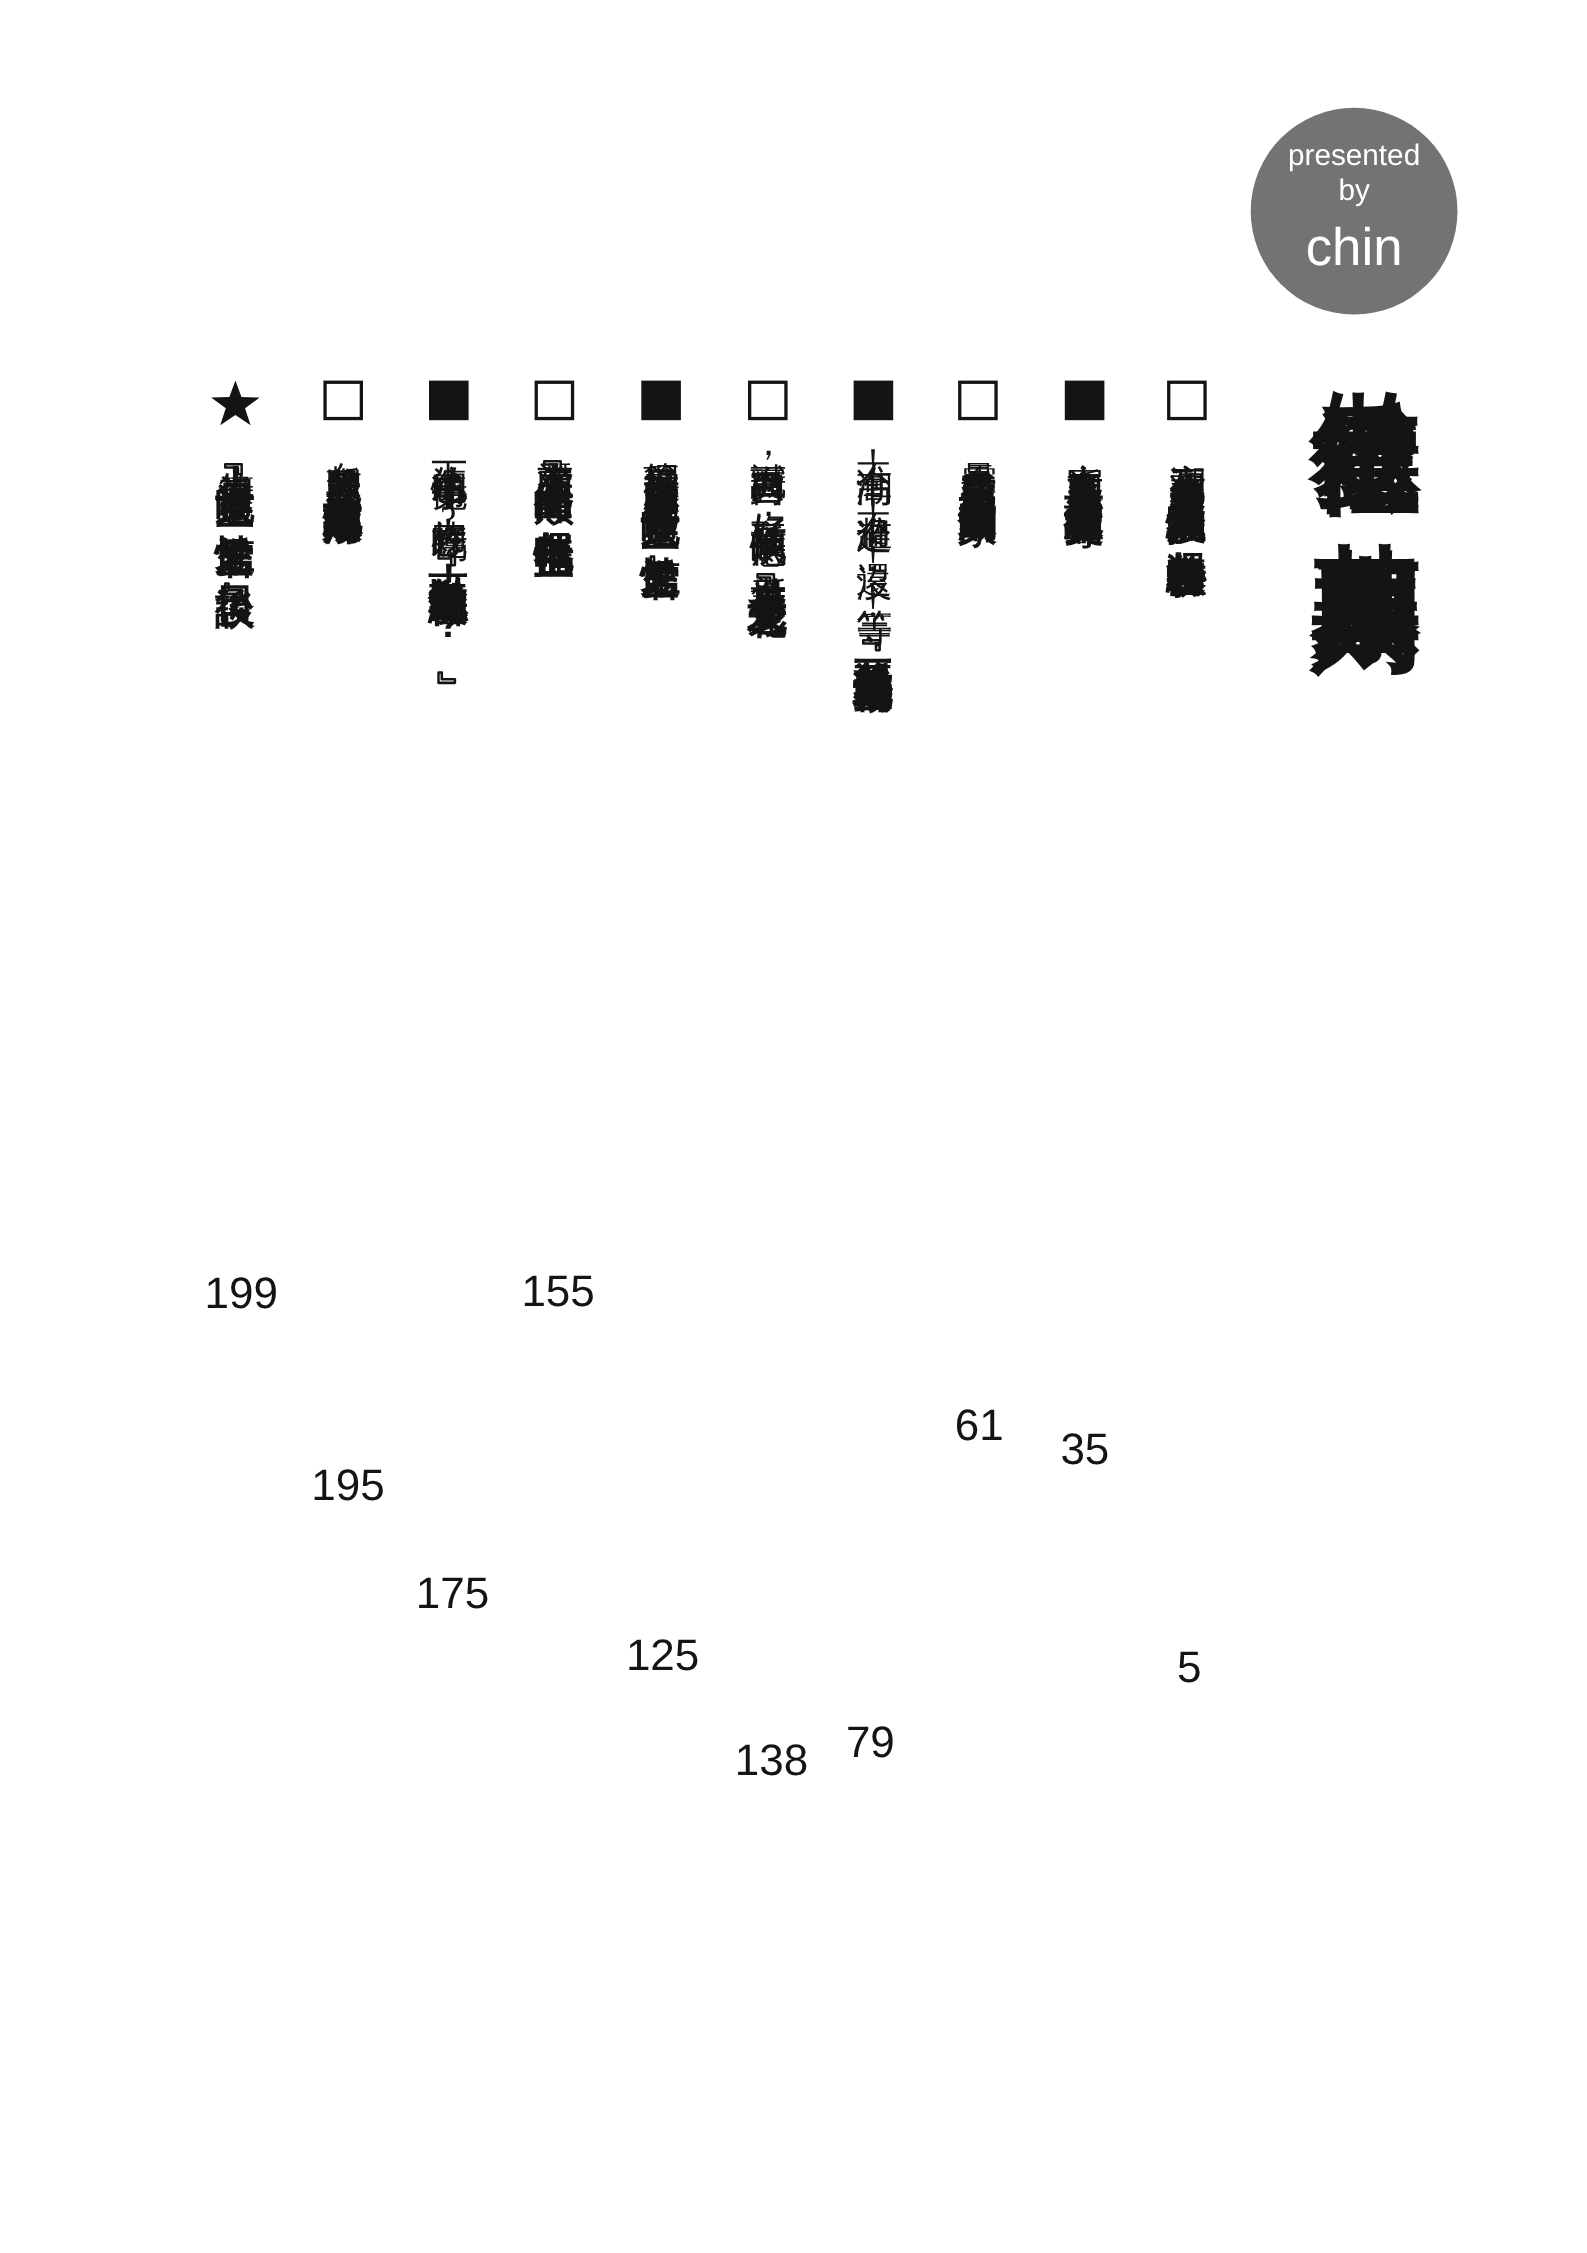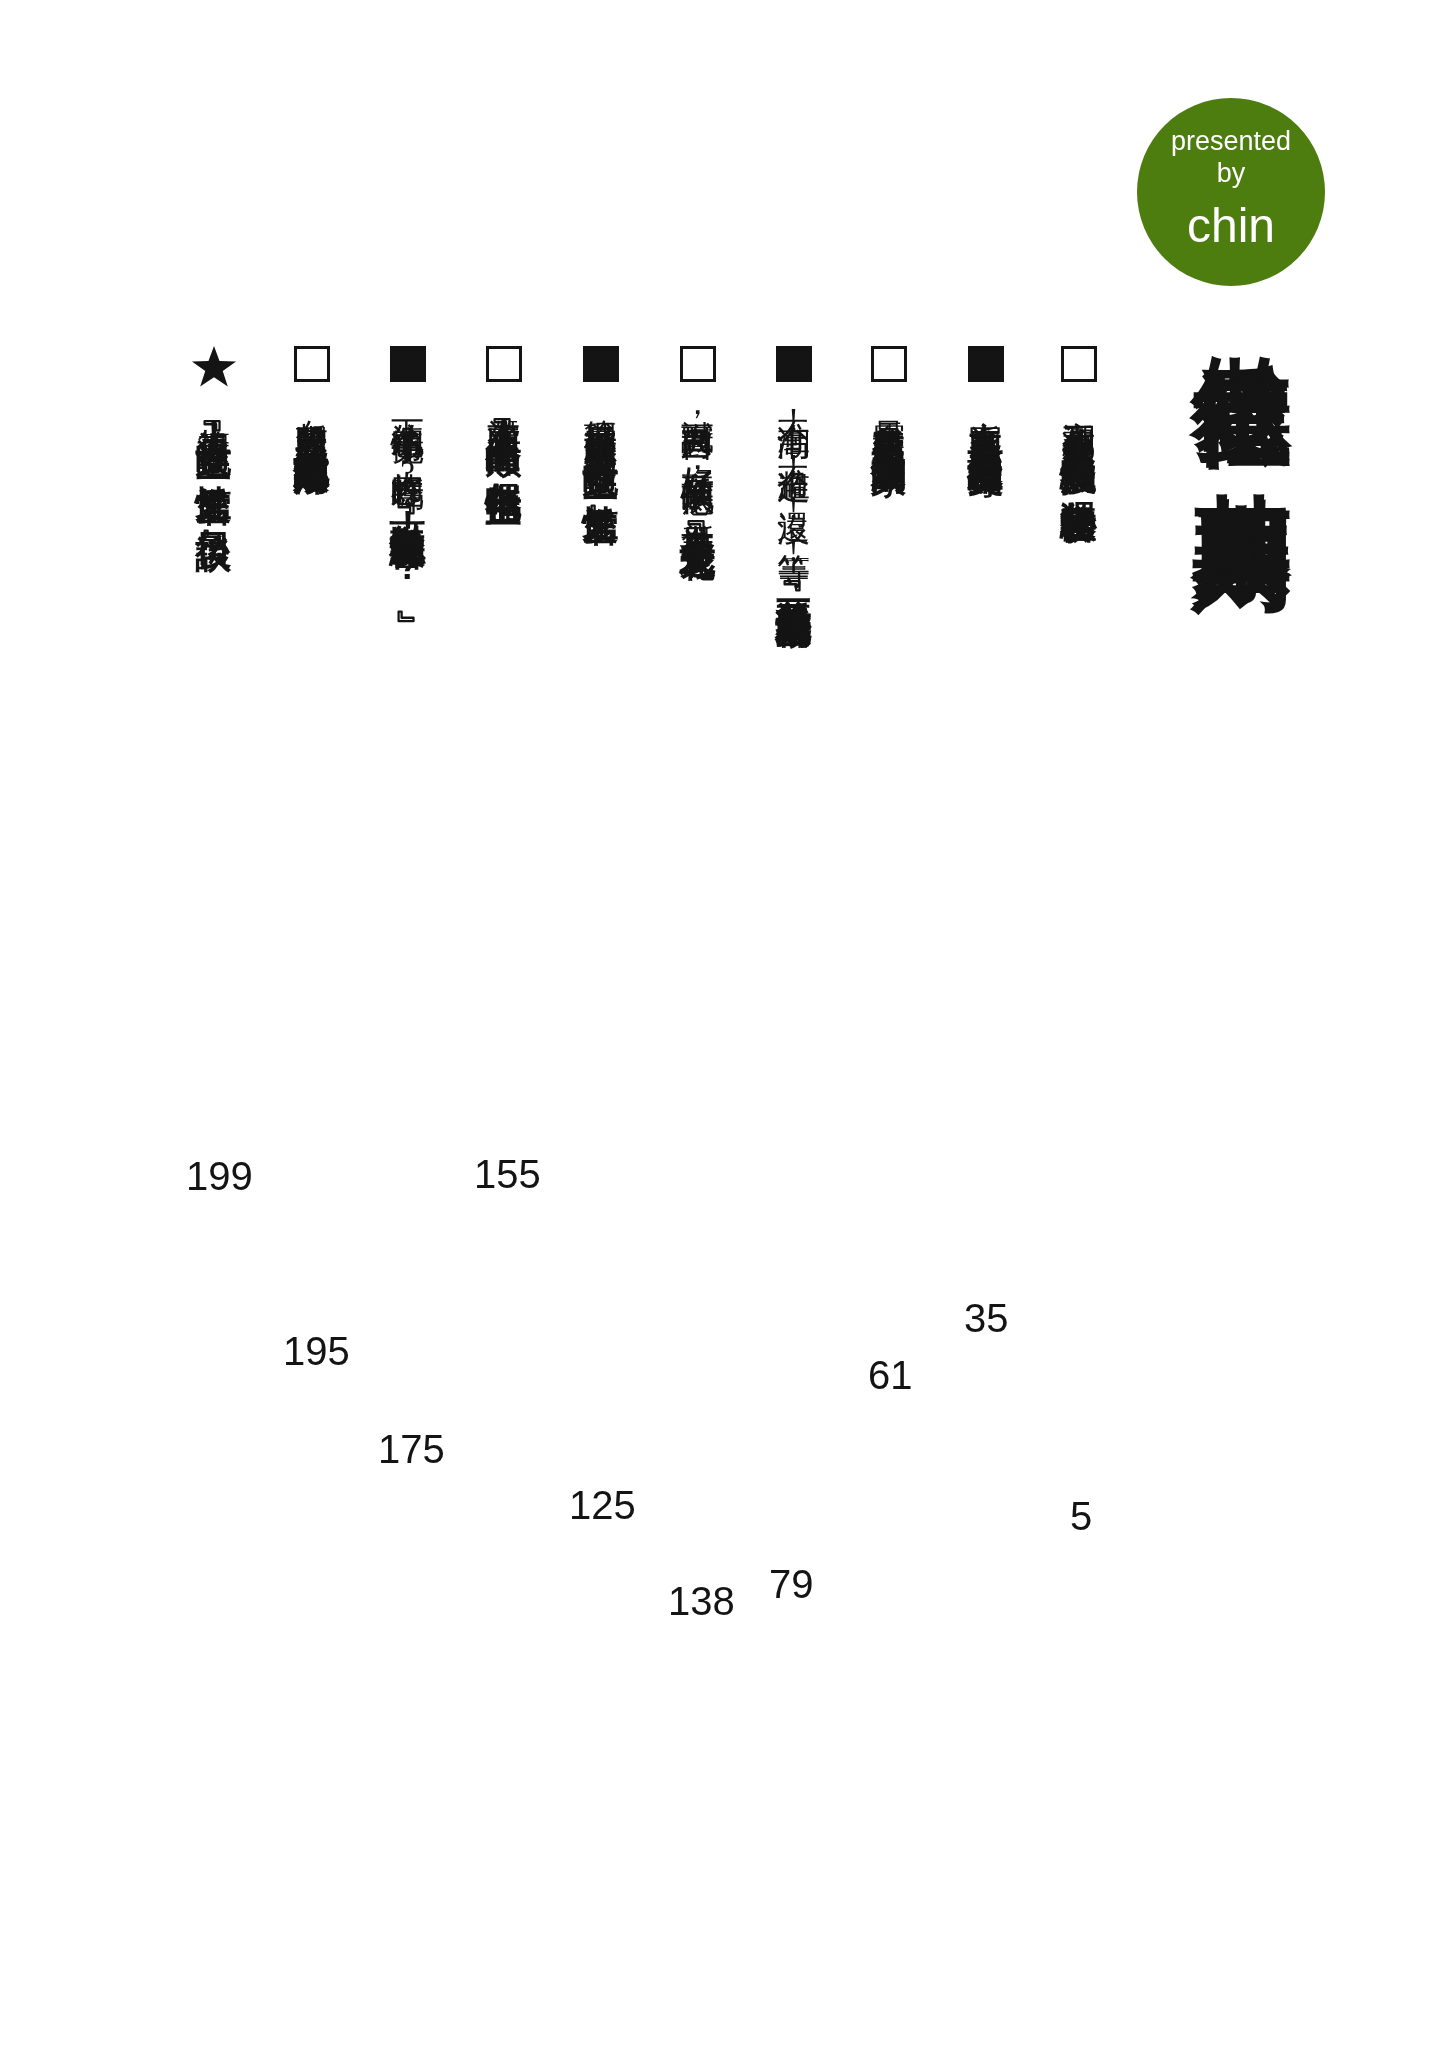--- a/index.html
+++ b/index.html
@@ -20,21 +20,21 @@
   }
 
   
   .badge {
     position: absolute;
     left: 1137px;
     top: 98px;
     width: 188px;
     height: 188px;
     border-radius: 50%;
-    background: #4d7c0f;
+    background: #737373;
     display: flex;
     flex-direction: column;
     align-items: center;
     justify-content: center;
     text-align: center;
     font-family: "Liberation Sans", sans-serif;
     color: #ffffff;
   }
   .badge .small-line {
     font-size: 27px;
@@ -144,21 +144,21 @@
   <div class="toc-col" style="left:961px">
     <span class="marker" data-marker="filled-square"></span>
     <div class="vtext"><span>室內派女孩的私處大多都是名器</span><span class="btitle">『下課後的交尾指導』</span></div>
   </div>
   <div class="pagenum" style="left:964px;top:1298px">35</div>
 
   <div class="toc-col" style="left:864px">
     <span class="marker" data-marker="open-square"></span>
     <div class="vtext"><span>暴露自我是建立價值觀的第一步</span><span class="btitle">『不知道高潮的國家』</span></div>
   </div>
-  <div class="pagenum" style="left:868px;top:1355px">61</div>
+  <div class="pagenum" style="left:868px;top:1276px">61</div>
 
   <div class="toc-col" style="left:769px">
     <span class="marker" data-marker="filled-square"></span>
     <div class="vtext"><span>不准高潮!不准超過!還沒!等等!</span><span class="btitle">『爸爸活就是要甜蜜蜜地大幹一場』</span></div>
   </div>
   <div class="pagenum" style="left:769px;top:1564px">79</div>
 
   <div class="toc-col" style="left:673px">
     <span class="marker" data-marker="open-square"></span>
     <div class="vtext"><span>誠實面對自己，好好享受抽插的快感吧，新世界在等著你</span><span class="btitle">『女老大彩花』</span></div>

